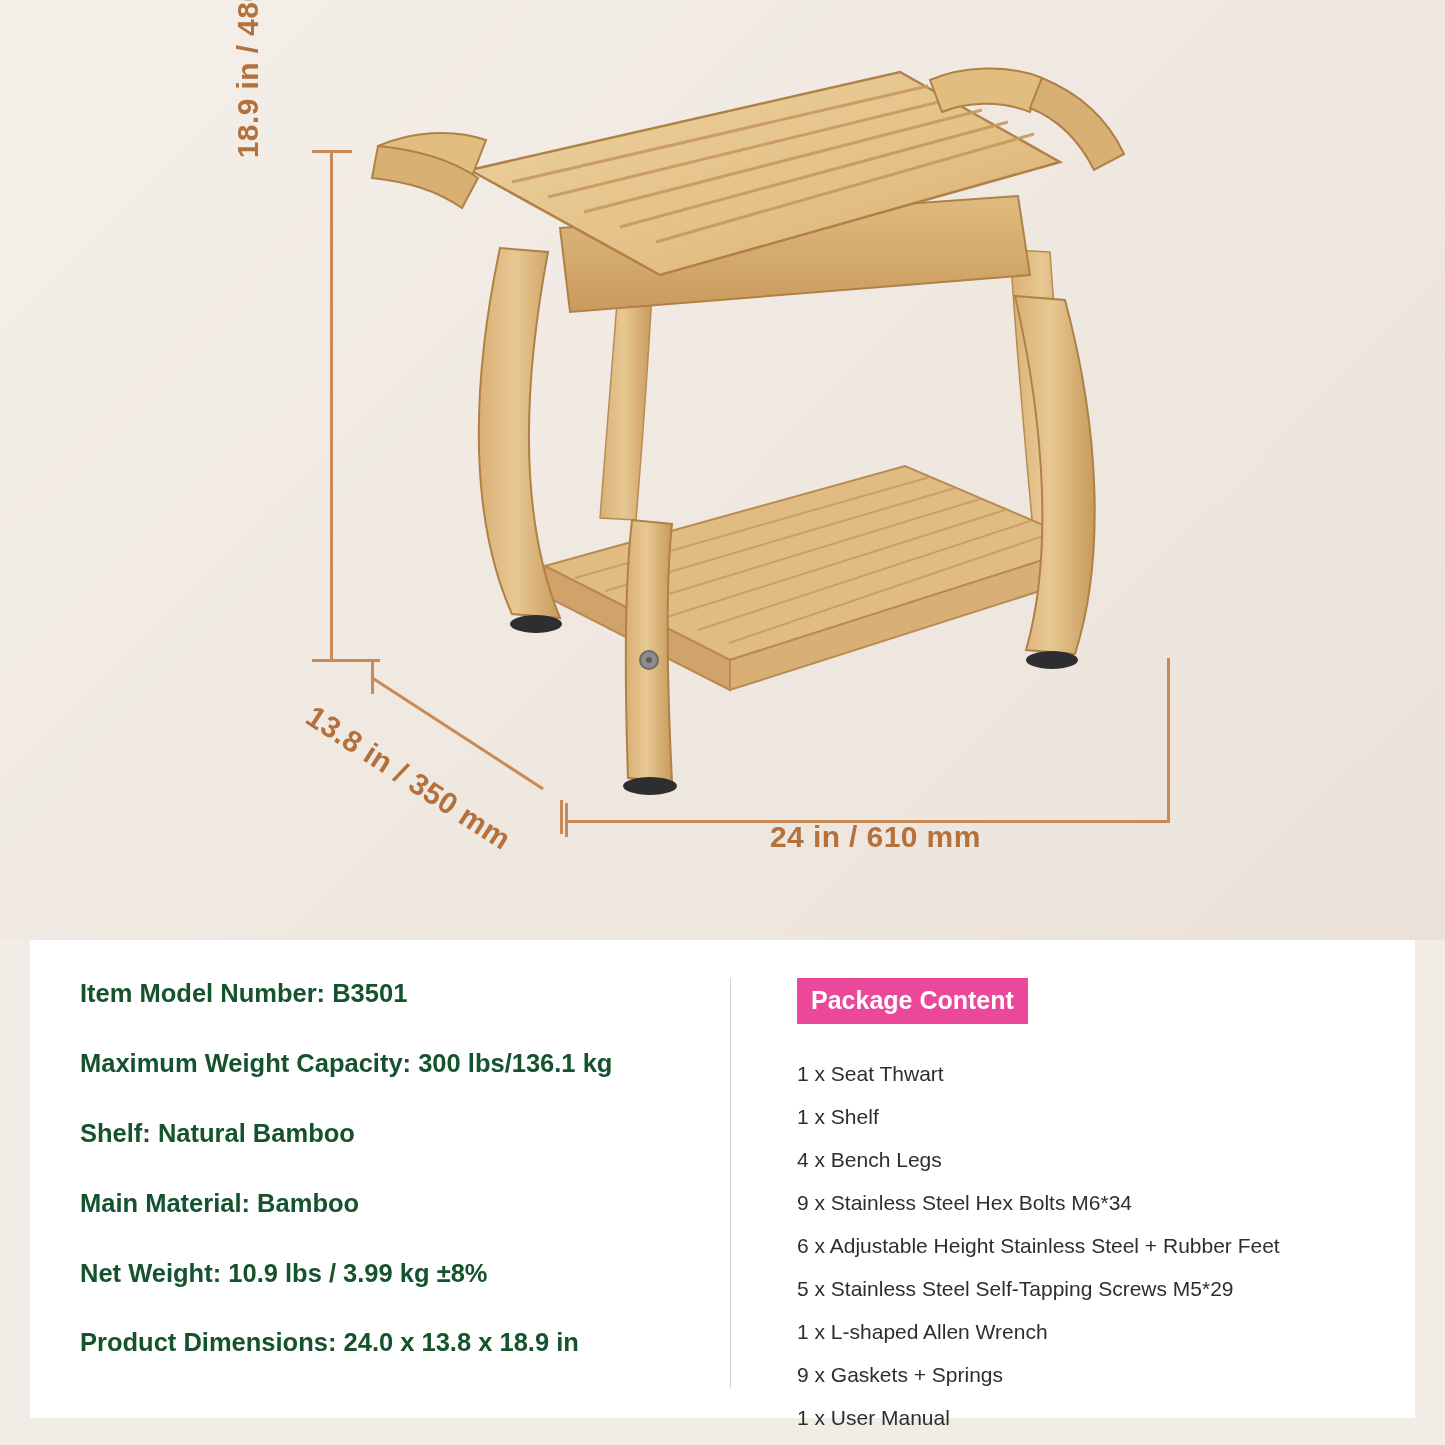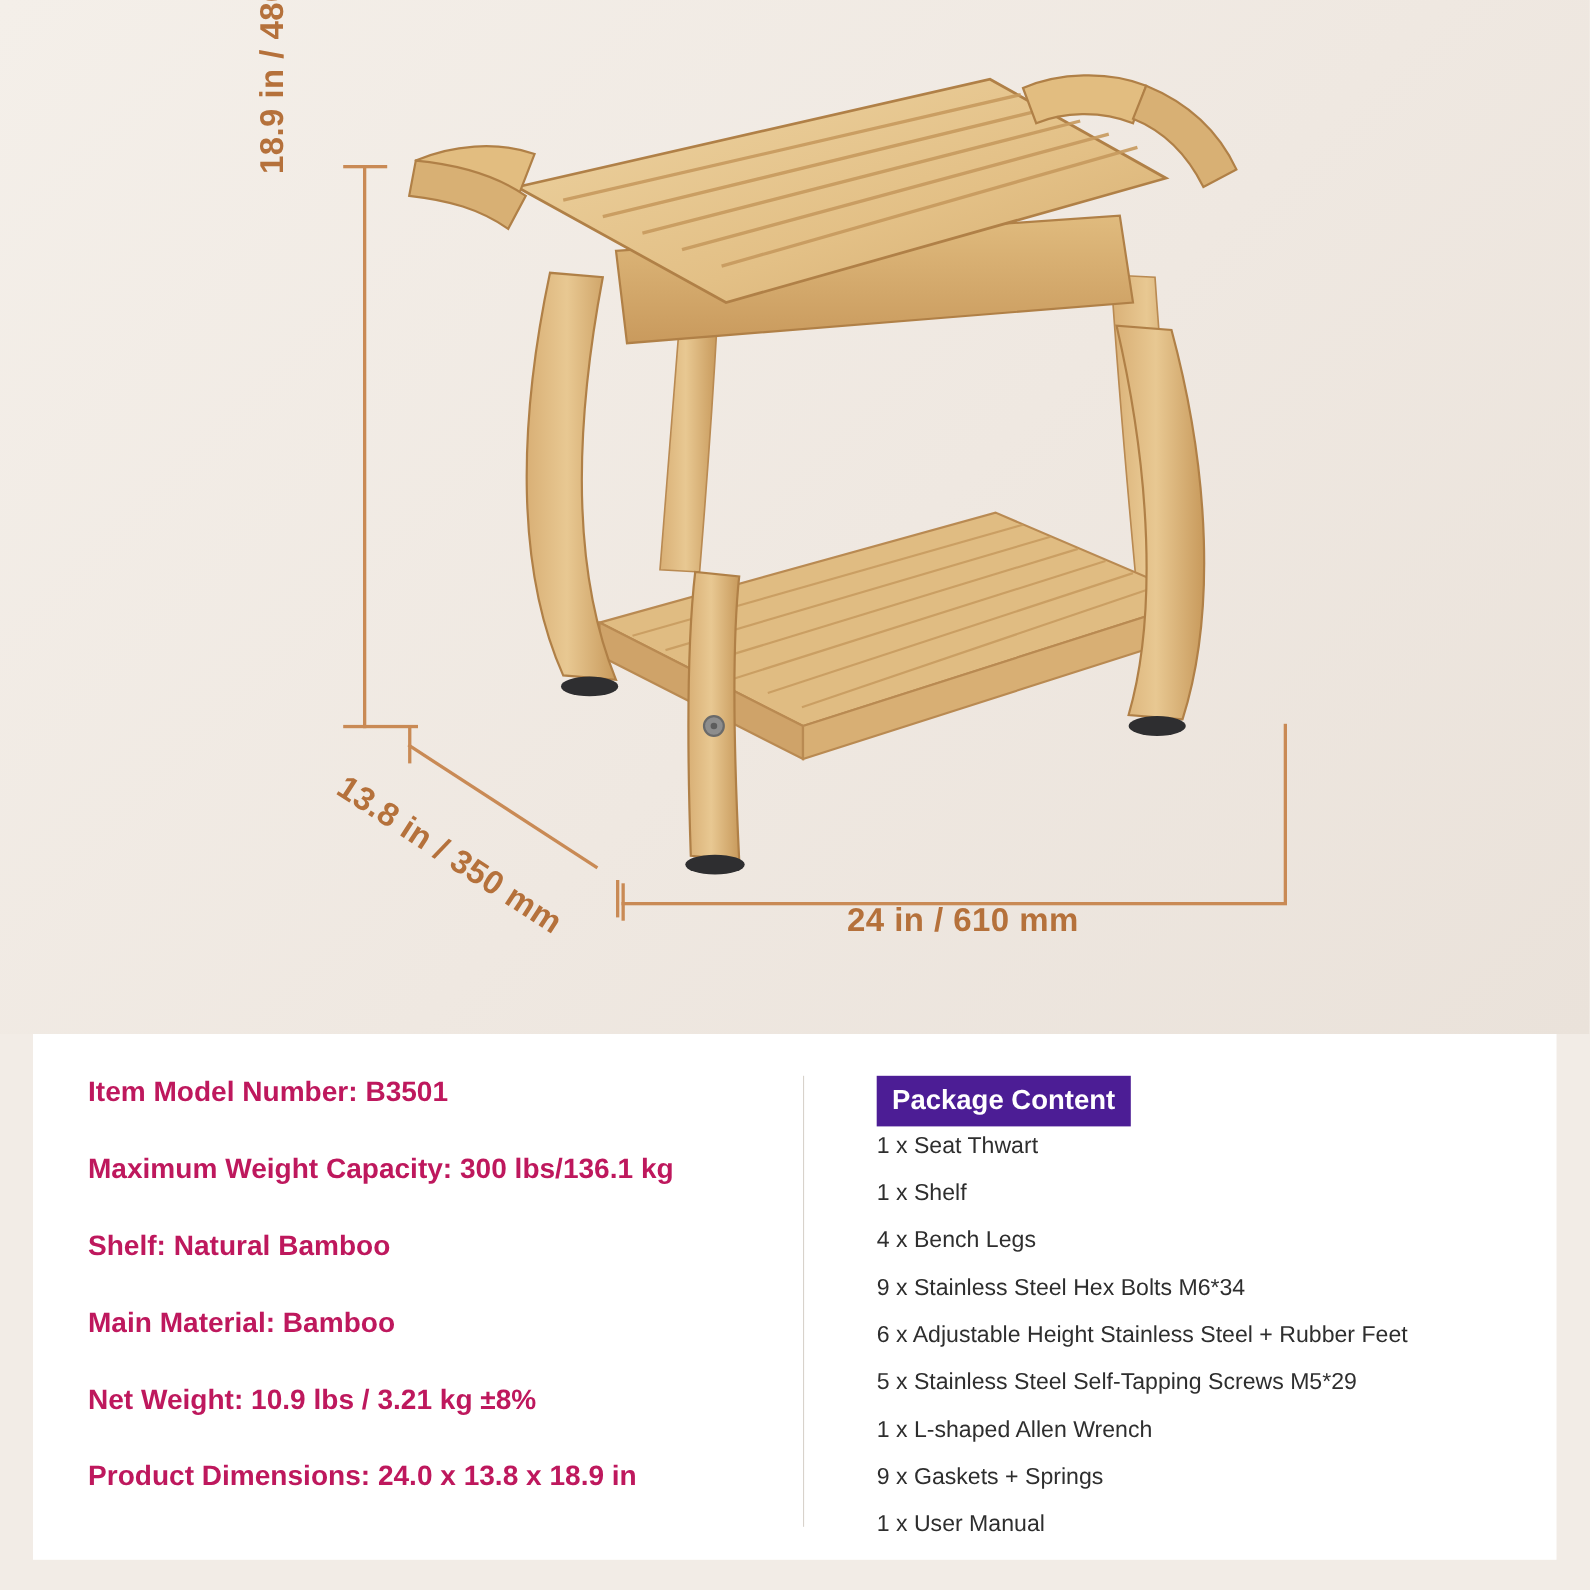--- a/index.html
+++ b/index.html
@@ -65,46 +65,46 @@
     width: 1385px;
     height: 478px;
     background: #ffffff;
     display: flex;
   }
   #spec-col {
     width: 700px;
     padding: 38px 0 0 50px;
   }
   .spec-line {
-    color: #be185d;
+    color: #14532d;
     font-size: 25.5px;
     font-weight: 700;
     margin-bottom: 38px;
     line-height: 1.25;
   }
   .spec-line .second { display: block; padding-left: 282px; }
 
   #divider {
     width: 1px;
     background: #d8d2cb;
     margin: 38px 0 30px 0;
   }
 
   #pkg-col {
     flex: 1;
     padding: 38px 0 0 66px;
   }
   #pkg-title {
     display: inline-block;
-    background: #4c1d95;
+    background: #ec4899;
     color: #ffffff;
     font-size: 25px;
     font-weight: 700;
     padding: 8px 14px 9px 14px;
-    margin-bottom: 6px;
+    margin-bottom: 38px;
   }
   .pkg-item {
     color: #2e2e2e;
     font-size: 21px;
     margin-bottom: 19px;
     white-space: nowrap;
   }
 </style>
 </head>
 <body>
@@ -209,21 +209,21 @@
     <div class="spec-line">
       <span>Maximum Weight Capacity: 300 lbs/136.1 kg</span>
     </div>
     <div class="spec-line">
       <span>Shelf: Natural Bamboo</span>
     </div>
     <div class="spec-line">
       <span>Main Material: Bamboo</span>
     </div>
     <div class="spec-line">
-      <span>Net Weight: 10.9 lbs / 3.21 kg ±8%</span>
+      <span>Net Weight: 10.9 lbs / 3.99 kg ±8%</span>
     </div>
     <div class="spec-line">
       <span>Product Dimensions: 24.0 x 13.8 x 18.9 in</span>
     </div>
   </div>
 
   <div id="divider"></div>
 
   <div id="pkg-col">
     <div id="pkg-title">Package Content</div>

